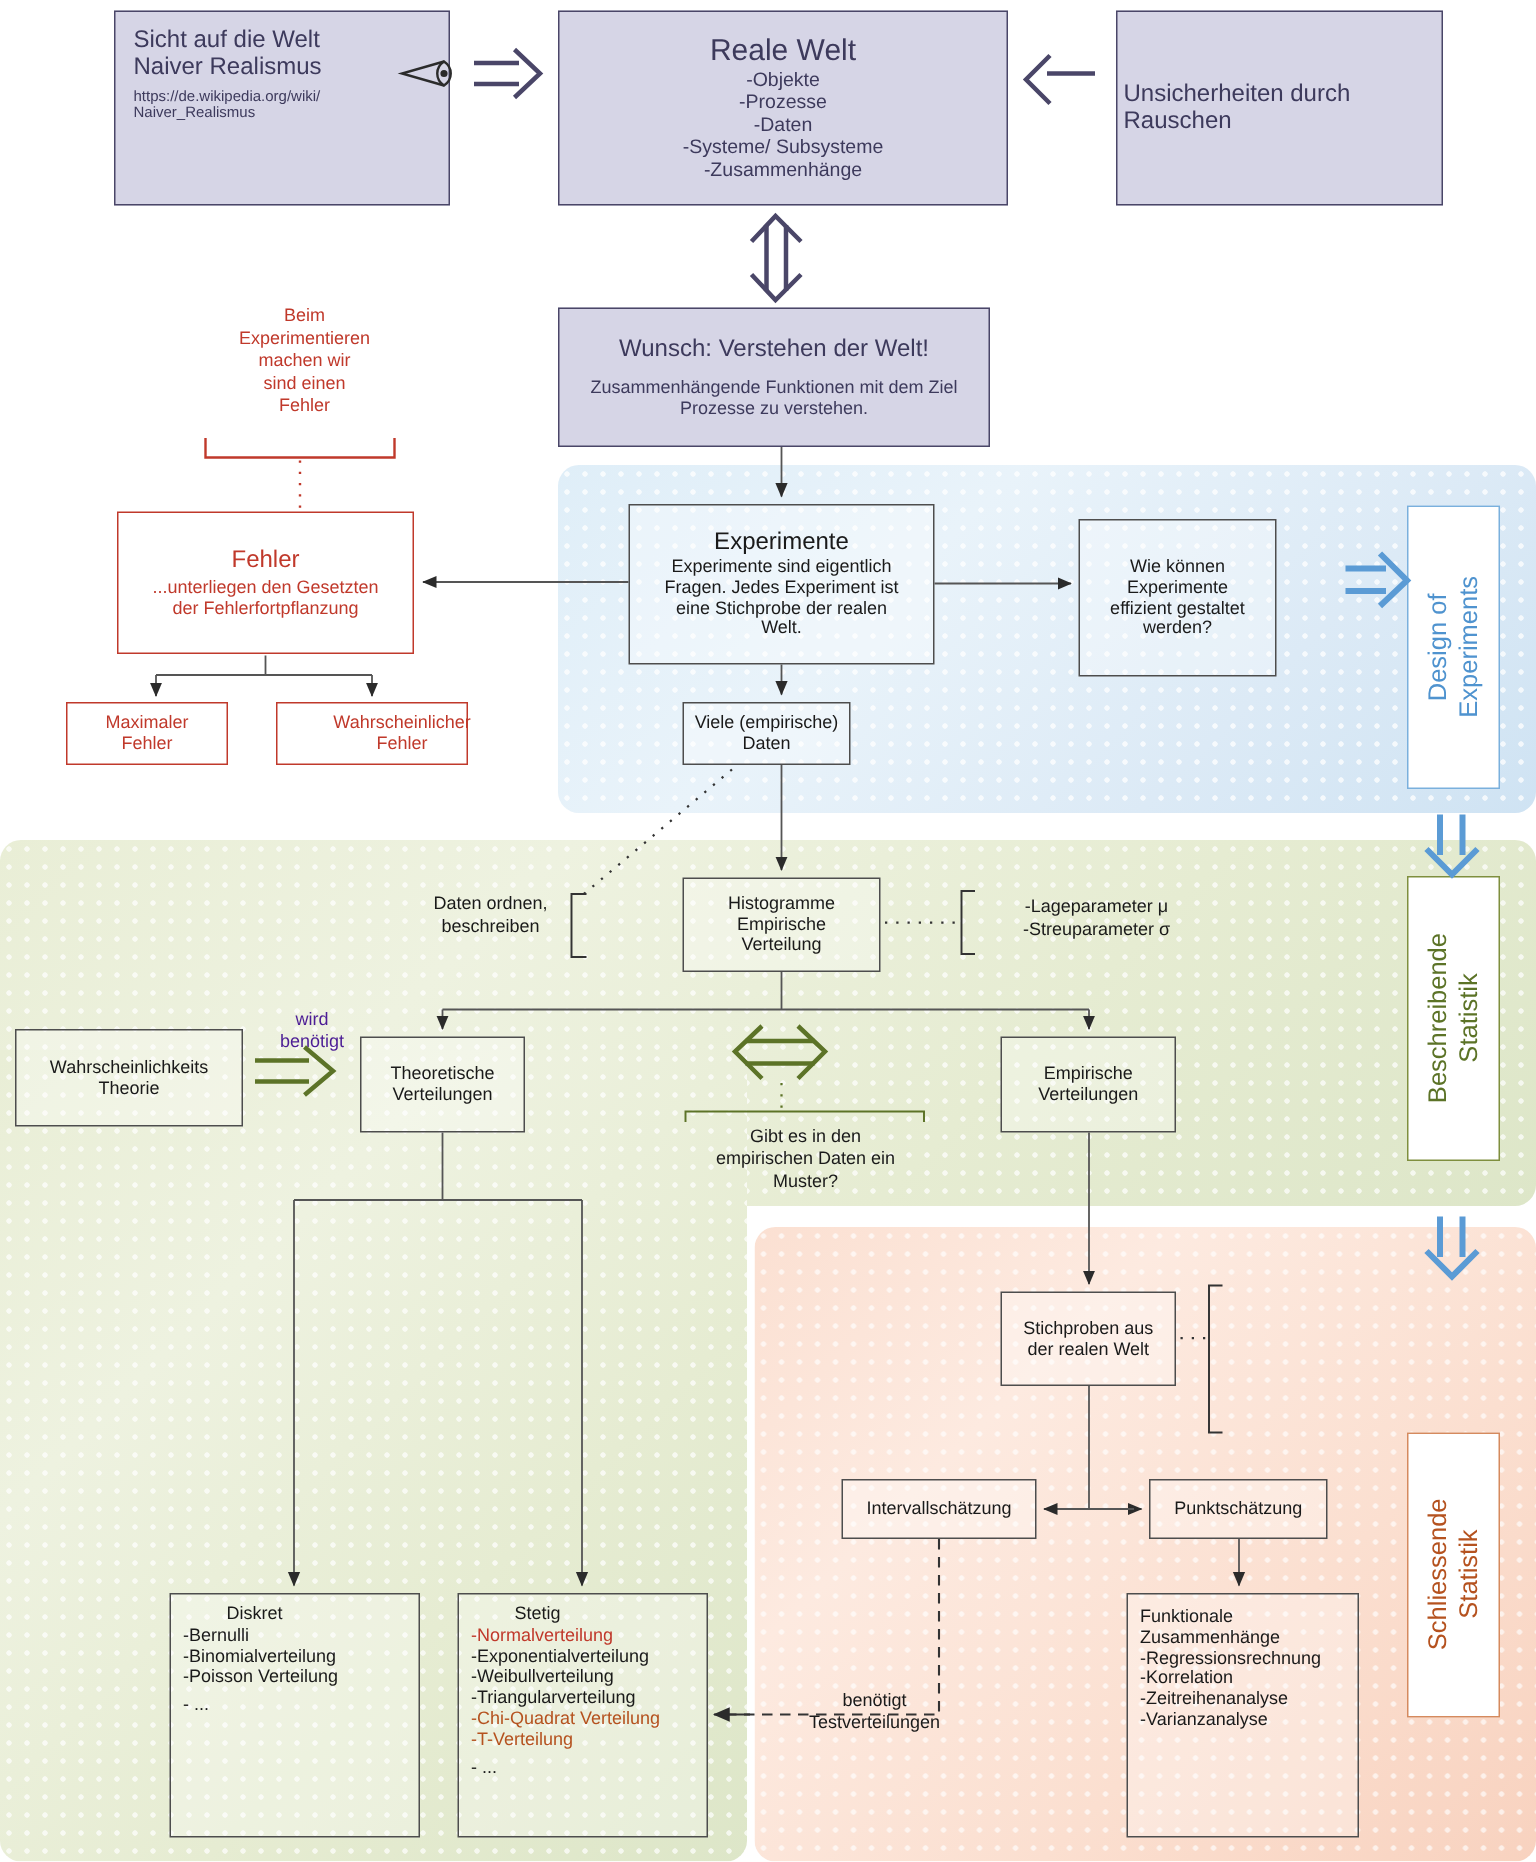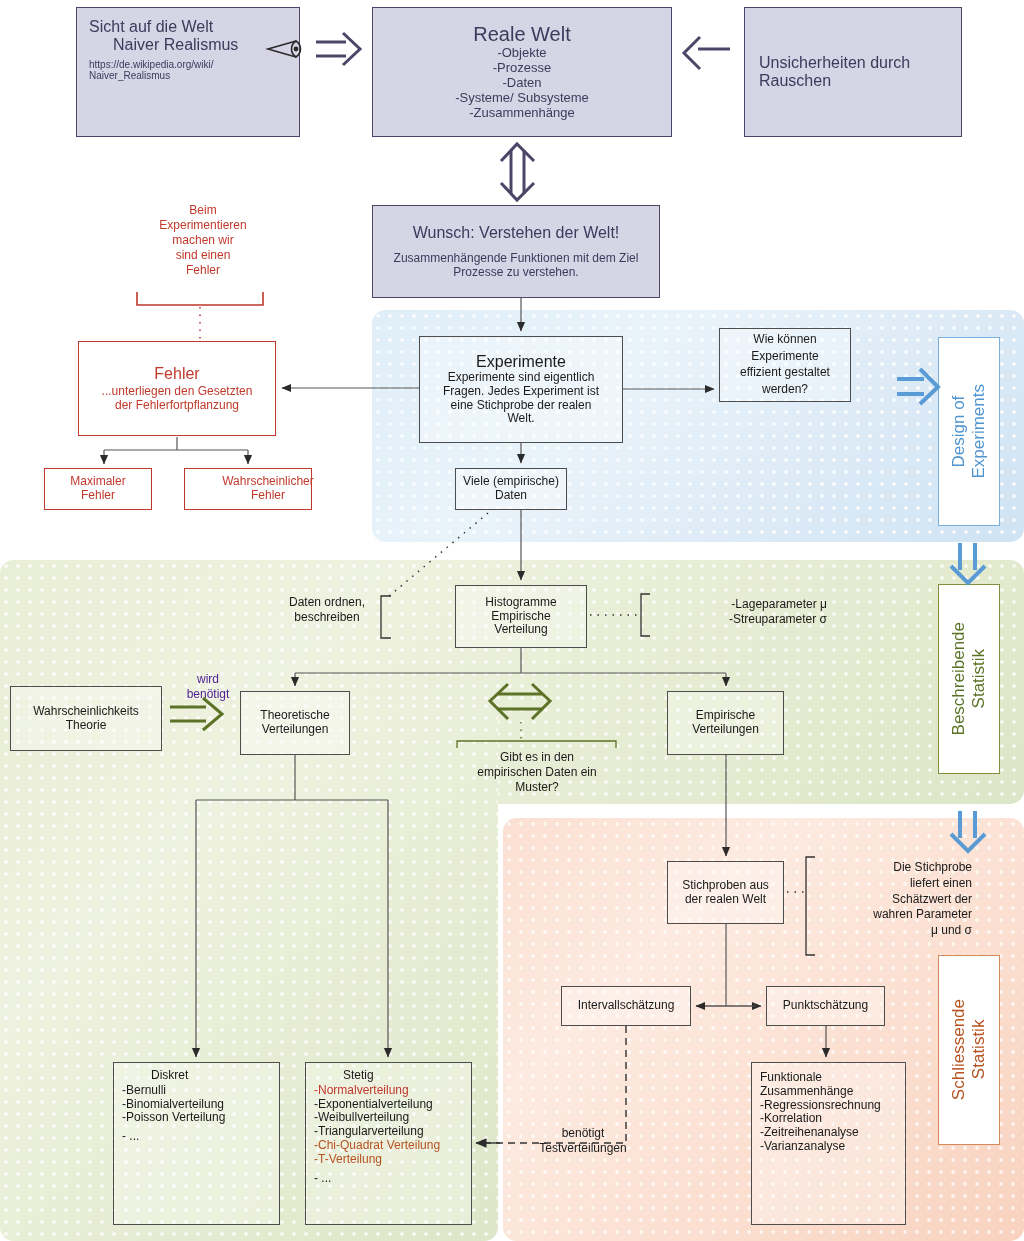--- a/index.html
+++ b/index.html
@@ -29,21 +29,21 @@
   .box-red{background:#ffffff;border:1px solid #c0392b;color:#c0392b;}
 
   .title-lg{font-size:20px;}
   .title-md{font-size:16px;}
   .t13{font-size:13px;}
   .t12{font-size:12px;}
   .t10{font-size:10px;}
   .bold{font-weight:normal;padding-left:29px;}
 
   .label{position:absolute;text-align:center;line-height:1.25;}
-  .label.left{text-align:right;margin-left:16px;}
+  .label.left{text-align:center;}
 
   .vlabel{position:absolute;box-sizing:border-box;background:#ffffff;display:flex;
           align-items:center;justify-content:center;}
   .vlabel span{writing-mode:vertical-rl;text-orientation:mixed;transform:rotate(180deg);
                font-size:17px;line-height:1.2;text-align:center;white-space:pre;}
 
   svg.overlay{position:absolute;left:0;top:0;width:1024px;height:1241px;pointer-events:none;}
   .red{color:#c0392b;}
   .brn{color:#b5521f;}
 </style>
@@ -52,35 +52,35 @@
 
 <div id="stage">
 
   <div class="panel panel-blue" style="left:372px;top:310px;width:652px;height:232px;"></div>
   <div class="panel panel-green" style="left:0px;top:560px;width:1024px;height:244px;"></div>
   <div class="panel panel-green" style="left:0px;top:700px;width:498px;height:541px;border-radius:0 0 14px 14px;"></div>
   <div class="panel panel-salmon" style="left:503px;top:818px;width:521px;height:423px;"></div>
 
   <div class="box box-purple" style="left:76px;top:7px;width:224px;height:130px;padding:10px 12px;align-items:flex-start;justify-content:flex-start;text-align:left;">
     <div class="title-md">Sicht auf die Welt</div>
-    <div class="title-md" style="margin-bottom:4px;margin-left:24px;">Naiver Realismus</div>
+    <div class="title-md" style="margin-bottom:4px;">Naiver Realismus</div>
     <div class="t10">https://de.wikipedia.org/wiki/</div>
     <div class="t10">Naiver_Realismus</div>
   </div>
 
   <div class="box box-purple" style="left:372px;top:7px;width:300px;height:130px;padding:6px 8px;">
     <div class="title-lg">Reale Welt</div>
     <div class="t13">-Objekte</div>
     <div class="t13">-Prozesse</div>
     <div class="t13">-Daten</div>
     <div class="t13">-Systeme/ Subsysteme</div>
     <div class="t13">-Zusammenhänge</div>
   </div>
 
-  <div class="box box-purple" style="left:744px;top:7px;width:218px;height:130px;padding:10px 14px;align-items:flex-start;justify-content:center;text-align:left;">
+  <div class="box box-purple" style="left:744px;top:7px;width:218px;height:130px;padding:10px 4px;align-items:flex-start;justify-content:center;text-align:left;">
     <div class="title-md">Unsicherheiten durch</div>
     <div class="title-md">Rauschen</div>
   </div>
 
   <div class="box box-purple" style="left:372px;top:205px;width:288px;height:93px;padding:6px 10px;">
     <div class="title-md" style="margin-bottom:10px;">Wunsch: Verstehen der Welt!</div>
     <div class="t12">Zusammenhängende Funktionen mit dem Ziel</div>
     <div class="t12">Prozesse zu verstehen.</div>
   </div>
 
@@ -109,21 +109,21 @@
   </div>
 
   <div class="box box-trans" style="left:419px;top:336px;width:204px;height:107px;padding:4px 6px;">
     <div class="title-md">Experimente</div>
     <div class="t12">Experimente sind eigentlich</div>
     <div class="t12">Fragen. Jedes Experiment ist</div>
     <div class="t12">eine Stichprobe der realen</div>
     <div class="t12">Welt.</div>
   </div>
 
-  <div class="box box-trans" style="left:719px;top:328px;width:132px;height:74px;padding:4px 6px;justify-content:space-between;">
+  <div class="box box-trans" style="left:719px;top:346px;width:132px;height:105px;padding:4px 6px;">
     <div class="t12">Wie können</div>
     <div class="t12">Experimente</div>
     <div class="t12">effizient gestaltet</div>
     <div class="t12">werden?</div>
   </div>
 
   <div class="box box-trans" style="left:455px;top:468px;width:112px;height:42px;">
     <div class="t12">Viele (empirische)</div>
     <div class="t12">Daten</div>
   </div>
@@ -197,27 +197,20 @@
     <div class="t12 brn">-Chi-Quadrat Verteilung</div>
     <div class="t12 brn">-T-Verteilung</div>
     <div class="t12" style="margin-top:5px;">- ...</div>
   </div>
 
   <div class="box box-trans" style="left:667px;top:861px;width:117px;height:63px;">
     <div class="t12">Stichproben aus</div>
     <div class="t12">der realen Welt</div>
   </div>
 
-  <div class="label left t12" style="left:816px;top:860px;width:140px;color:#1a1a1a;line-height:1.32;">
-    <div>Die Stichprobe</div>
-    <div>liefert einen</div>
-    <div>Schätzwert der</div>
-    <div>wahren Parameter</div>
-    <div>μ und σ</div>
-  </div>
 
   <div class="box box-trans" style="left:561px;top:986px;width:130px;height:40px;">
     <div class="t12">Intervallschätzung</div>
   </div>
 
   <div class="box box-trans" style="left:766px;top:986px;width:119px;height:40px;">
     <div class="t12">Punktschätzung</div>
   </div>
 
   <div class="label t12" style="left:519px;top:1126px;width:128px;color:#1a1a1a;">

